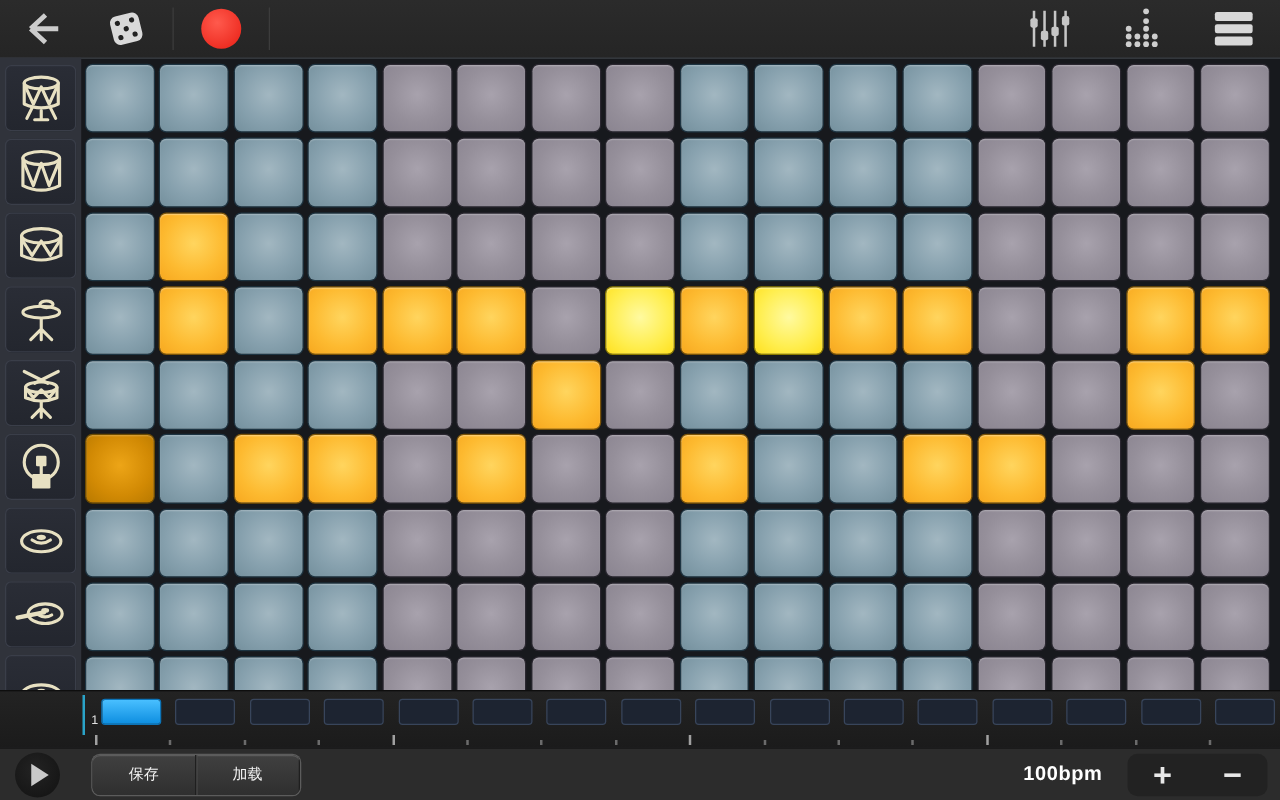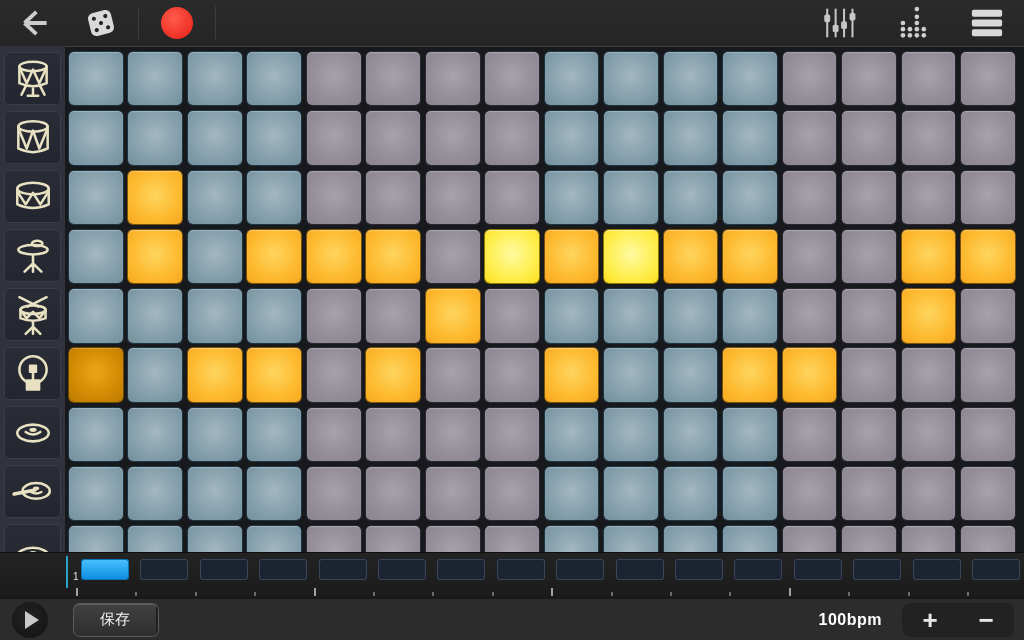--- a/index.html
+++ b/index.html
@@ -63,21 +63,21 @@
            display:flex;align-items:center;}
   #play-btn{width:36px;height:36px;border-radius:50%;margin-left:12px;
             background:radial-gradient(circle at 45% 40%,#232323,#151515 80%);
             display:flex;align-items:center;justify-content:center;cursor:pointer;}
   #play-btn .tri{width:0;height:0;border-left:14px solid #c9c9c9;
                  border-top:9px solid transparent;border-bottom:9px solid transparent;margin-left:4px;}
   #file-group{margin-left:26px;height:32px;display:flex;border-radius:6px;overflow:hidden;
               background:linear-gradient(#404040,#2f2f2f);
               box-shadow:0 0 0 1px #5c5c5c, inset 0 1px 0 rgba(255,255,255,.15);}
   .fg-btn{min-width:66px;padding:0 8px;display:flex;align-items:center;justify-content:center;
-          color:#f2f2f2;font-size:15px;cursor:pointer;}
+          color:#f2f2f2;font-size:12px;cursor:pointer;}
   .fg-sep{width:1px;background:#1f1f1f;box-shadow:1px 0 0 #4d4d4d;}
   #bpm{margin-left:auto;color:#ffffff;font-size:16px;font-weight:bold;letter-spacing:.5px;}
   #tempo-group{margin:0 10px 0 20px;width:112px;height:34px;border-radius:8px;background:#222222;
                display:flex;align-items:center;}
   .tempo-btn{flex:1;display:flex;align-items:center;justify-content:center;color:#e8e8e8;
              font-size:26px;font-weight:bold;cursor:pointer;line-height:1;}
 </style>
 </head>
 <body>
 
@@ -409,20 +409,21 @@
       <div class="tick" style="left: 967px;"></div>
     </div>
 
   <div id="toolbar">
     <div id="play-btn">
       <div class="tri"></div>
     </div>
     <div id="file-group">
       <div class="fg-btn">保存</div>
       <div class="fg-sep"></div>
+      <div class="fg-btn">加载</div>
       <div class="fg-sep"></div>
     </div>
     <div id="bpm">100bpm</div>
     <div id="tempo-group">
       <div class="tempo-btn">+</div>
       <div class="tempo-btn">−</div>
     </div>
   </div>
 
 </div>

